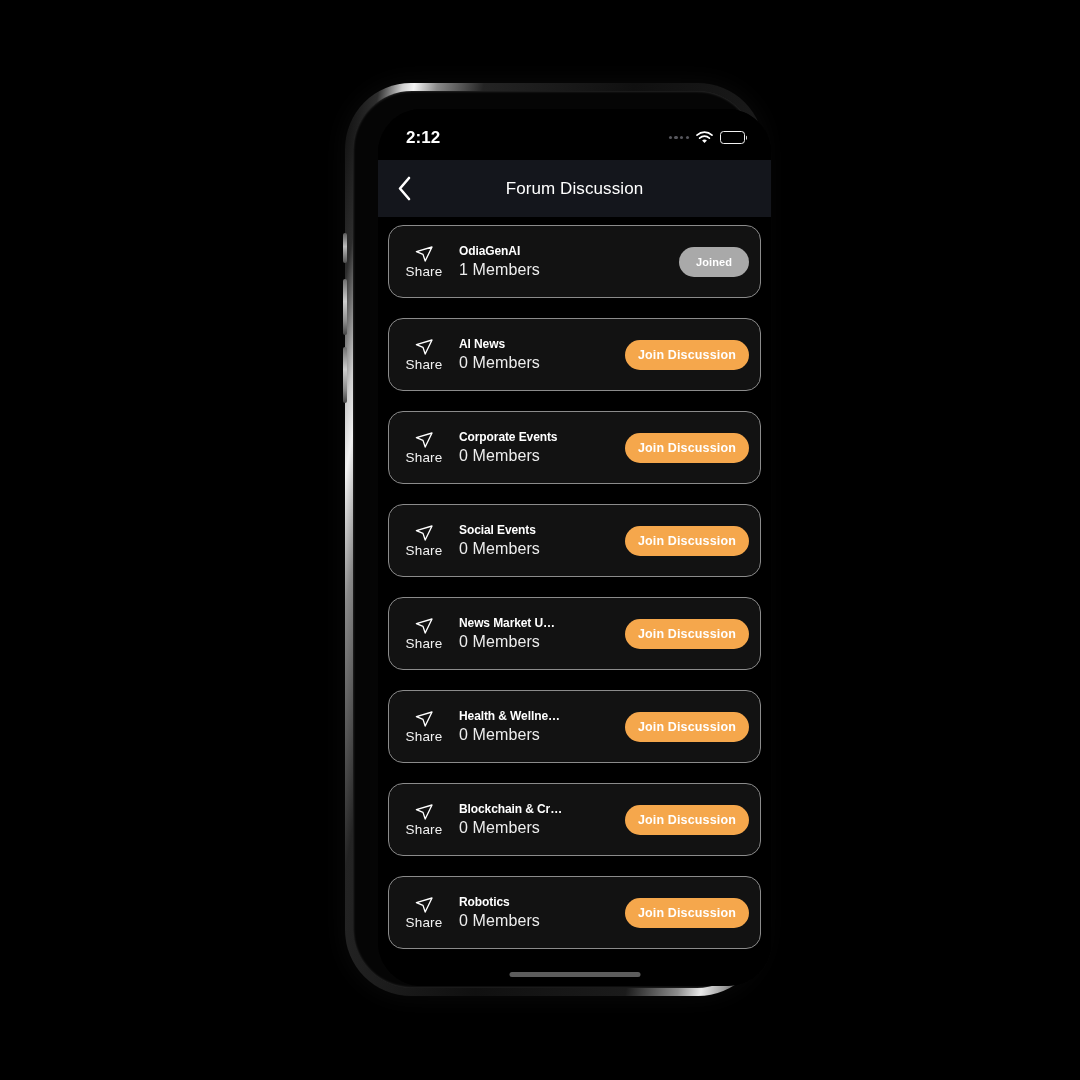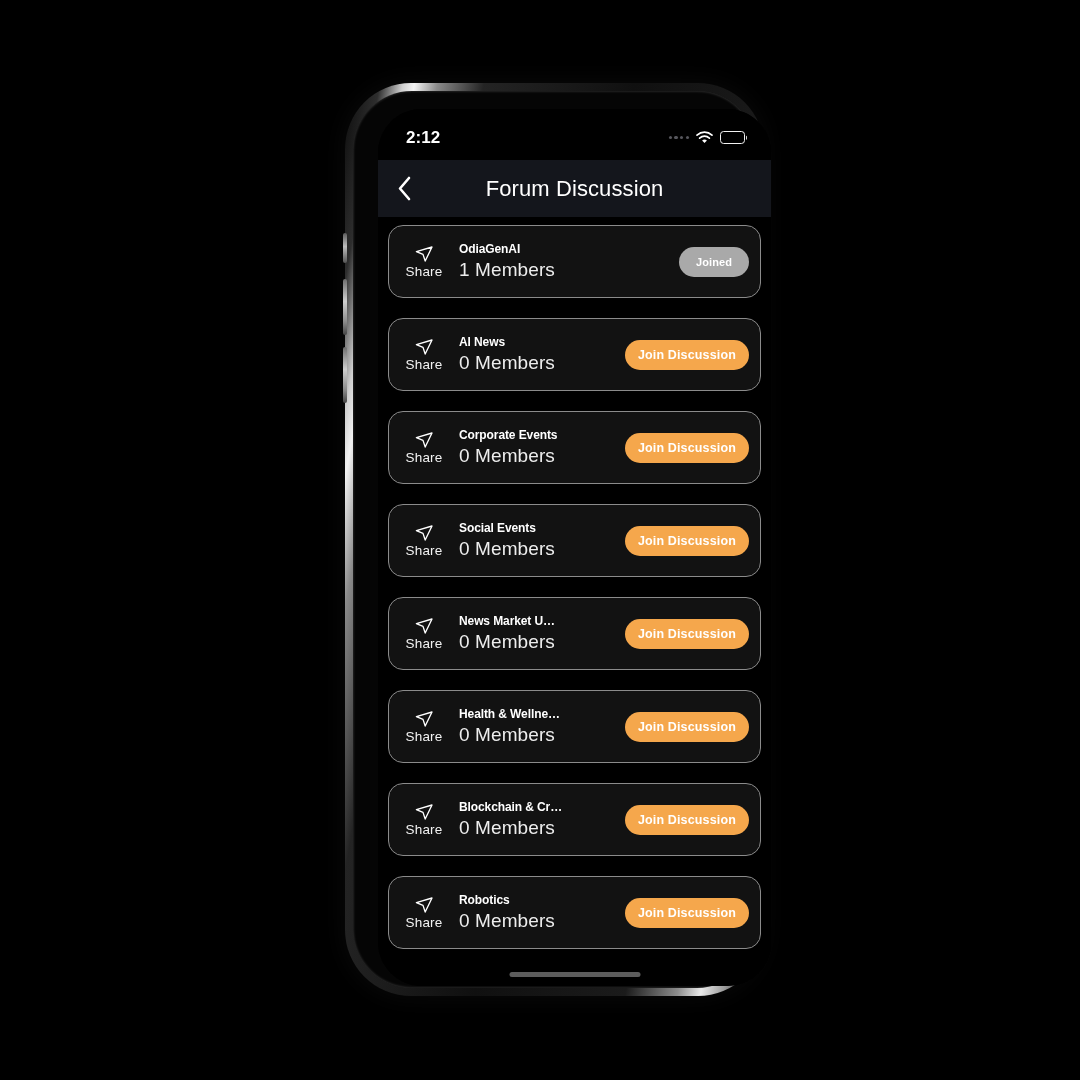--- a/index.html
+++ b/index.html
@@ -78,21 +78,21 @@
     position:absolute;left:0;top:51px;width:393px;height:57px;background:#14161c;
     display:flex;align-items:center;z-index:25;
   }
   .back-btn{
     width:52px;height:57px;display:flex;align-items:center;justify-content:center;
     cursor:pointer;
   }
   .back-btn svg{display:block;}
   .nav-title{
     position:absolute;left:0;right:0;text-align:center;color:#fff;
-    font-size:22px;font-weight:400;letter-spacing:.1px;pointer-events:none;
+    font-size:17px;font-weight:400;letter-spacing:.1px;pointer-events:none;
   }
 
   
   .list{
     position:absolute;left:0;top:108px;width:393px;height:738px;
     background:#000;overflow:hidden;padding:8px 10px 0 10px;box-sizing:border-box;
   }
   .card{
     position:relative;height:73px;margin-bottom:20px;
     background:#121212;border:1px solid #8b8b8b;border-radius:15px;
@@ -103,21 +103,21 @@
     align-items:center;justify-content:center;gap:1px;
     box-sizing:border-box;cursor:pointer;
   }
   .share-col .glyph{width:20px;height:18px;display:block;}
   .share-col .lbl{color:#f2f2f2;font-size:13.5px;letter-spacing:.2px;}
   .info-col{flex:1 1 auto;min-width:0;padding-right:6px;}
   .grp-name{
     color:#fff;font-size:12px;font-weight:700;letter-spacing:-.1px;
     white-space:nowrap;overflow:hidden;line-height:1.35;
   }
-  .grp-members{color:#ededed;font-size:19px;font-weight:400;line-height:1.35;letter-spacing:.1px;}
+  .grp-members{color:#ededed;font-size:16px;font-weight:400;line-height:1.35;letter-spacing:.1px;}
   .action-col{
     flex:0 0 auto;display:flex;align-items:center;justify-content:flex-end;
     padding-right:11px;
   }
   .pill{
     border:none;border-radius:17px;color:#fff;cursor:pointer;
     font-family:inherit;white-space:nowrap;text-align:center;
   }
   .pill.join{
     background:#f5a74c;font-size:12.5px;font-weight:600;letter-spacing:.15px;

